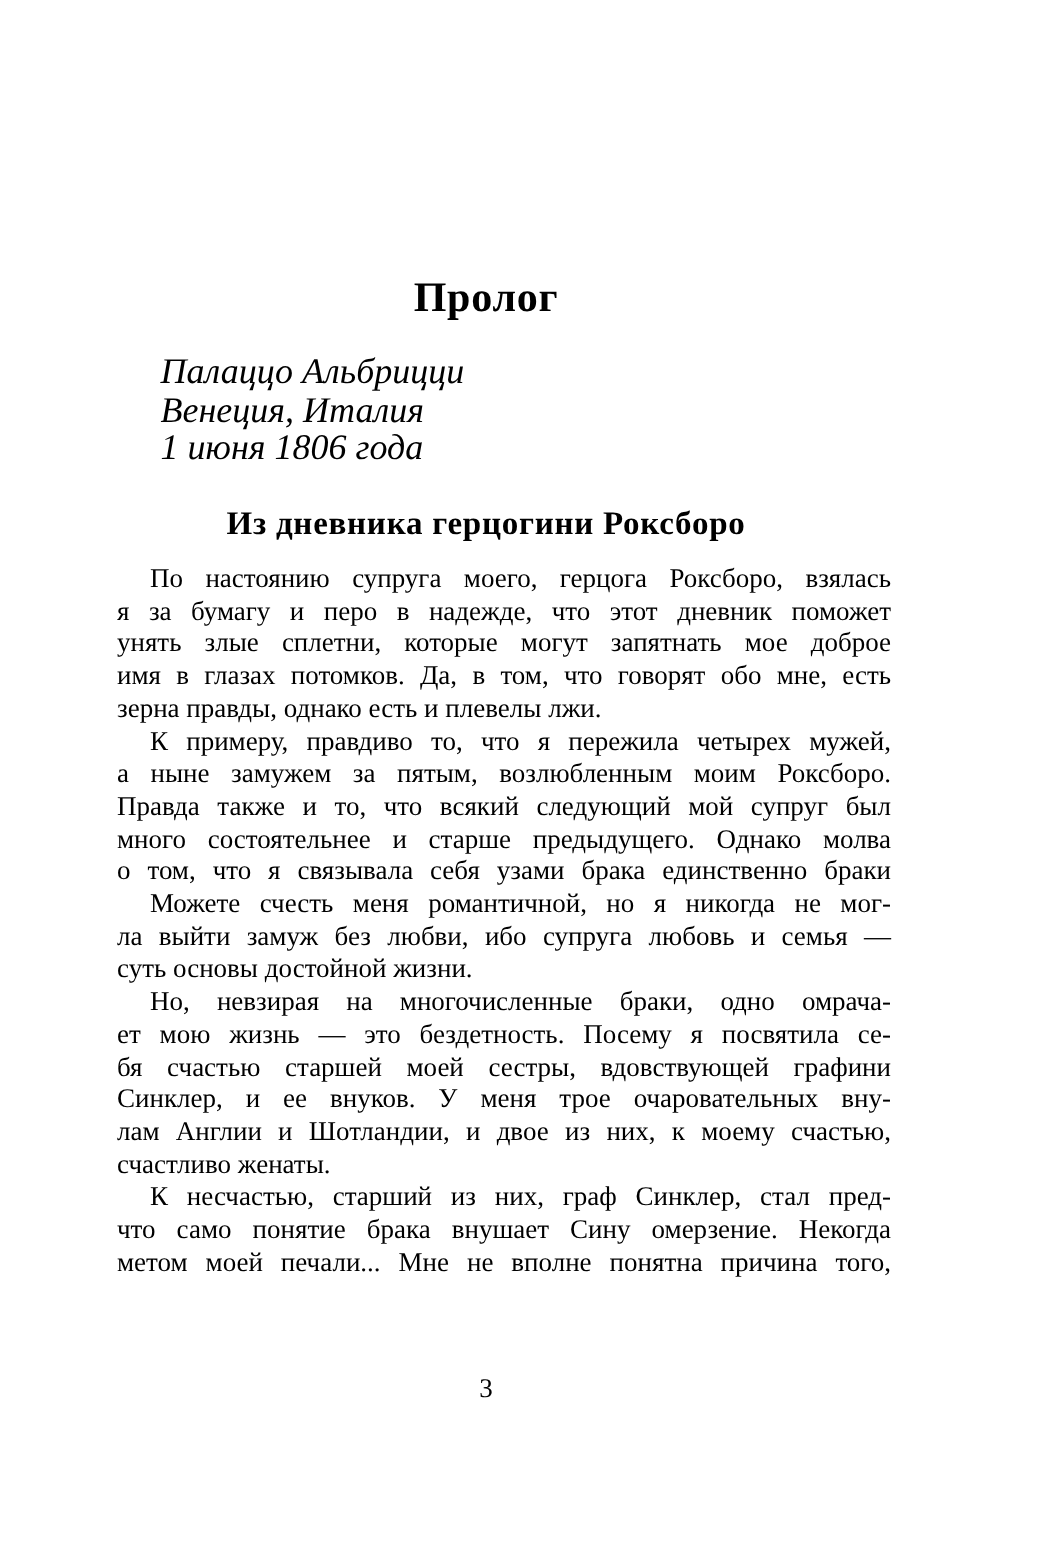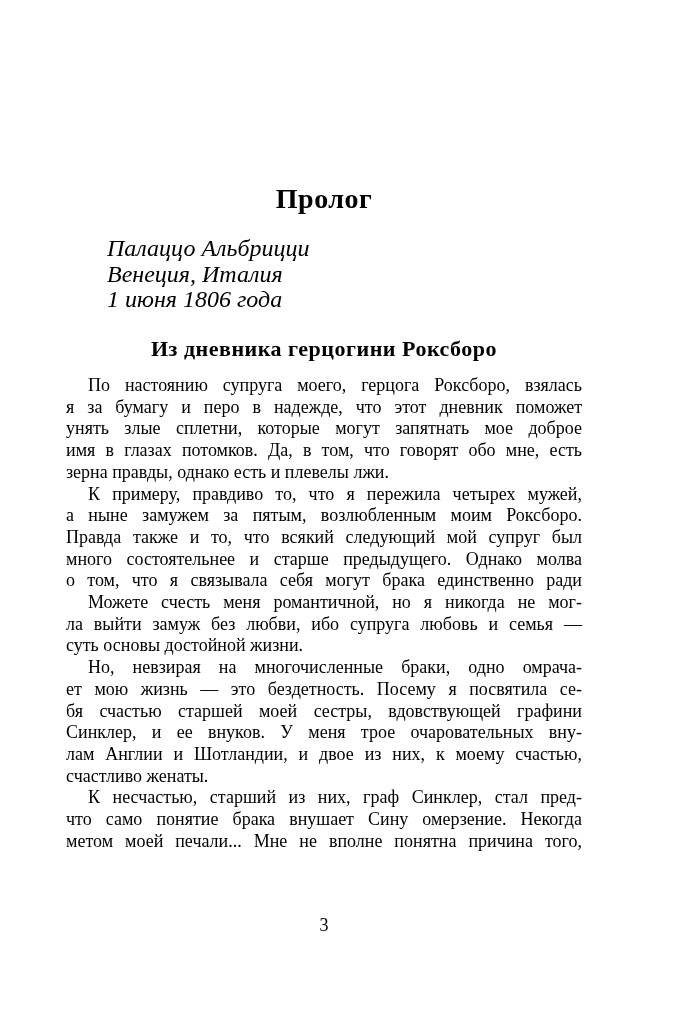--- a/index.html
+++ b/index.html
@@ -50,21 +50,21 @@
     right: 0;
     margin: 0;
     text-align: center;
     font-size: 22px;
     font-weight: bold;
     letter-spacing: 0.5px;
   }
   .bodytext {
     position: absolute;
     top: 375px;
-    left: 0;
+    left: 12px;
     width: 516px;
     font-size: 18px;
     line-height: 21.7px;
   }
   .line {
     text-align: justify;
     text-align-last: justify;
   }
   .line.first {
     text-indent: 22px;
@@ -103,21 +103,21 @@
           <div class="line">я за бумагу и перо в надежде, что этот дневник поможет</div>
           <div class="line">унять злые сплетни, которые могут запятнать мое доброе</div>
           <div class="line">имя в глазах потомков. Да, в том, что говорят обо мне, есть</div>
           <div class="line para-end">зерна правды, однако есть и плевелы лжи.</div>
         </div>
         <div>
           <div class="line first">К примеру, правдиво то, что я пережила четырех мужей,</div>
           <div class="line">а ныне замужем за пятым, возлюбленным моим Роксборо.</div>
           <div class="line">Правда также и то, что всякий следующий мой супруг был</div>
           <div class="line">много состоятельнее и старше предыдущего. Однако молва</div>
-          <div class="line">о том, что я связывала себя могут брака единственно ради</div>
+          <div class="line">о том, что я связывала себя узами брака единственно браки</div>
         </div>
         <div>
           <div class="line first">Можете счесть меня романтичной, но я никогда не мог-</div>
           <div class="line">ла выйти замуж без любви, ибо супруга любовь и семья —</div>
           <div class="line para-end">суть основы достойной жизни.</div>
         </div>
         <div>
           <div class="line first">Но, невзирая на многочисленные браки, одно омрача-</div>
           <div class="line">ет мою жизнь — это бездетность. Посему я посвятила се-</div>
           <div class="line">бя счастью старшей моей сестры, вдовствующей графини</div>

